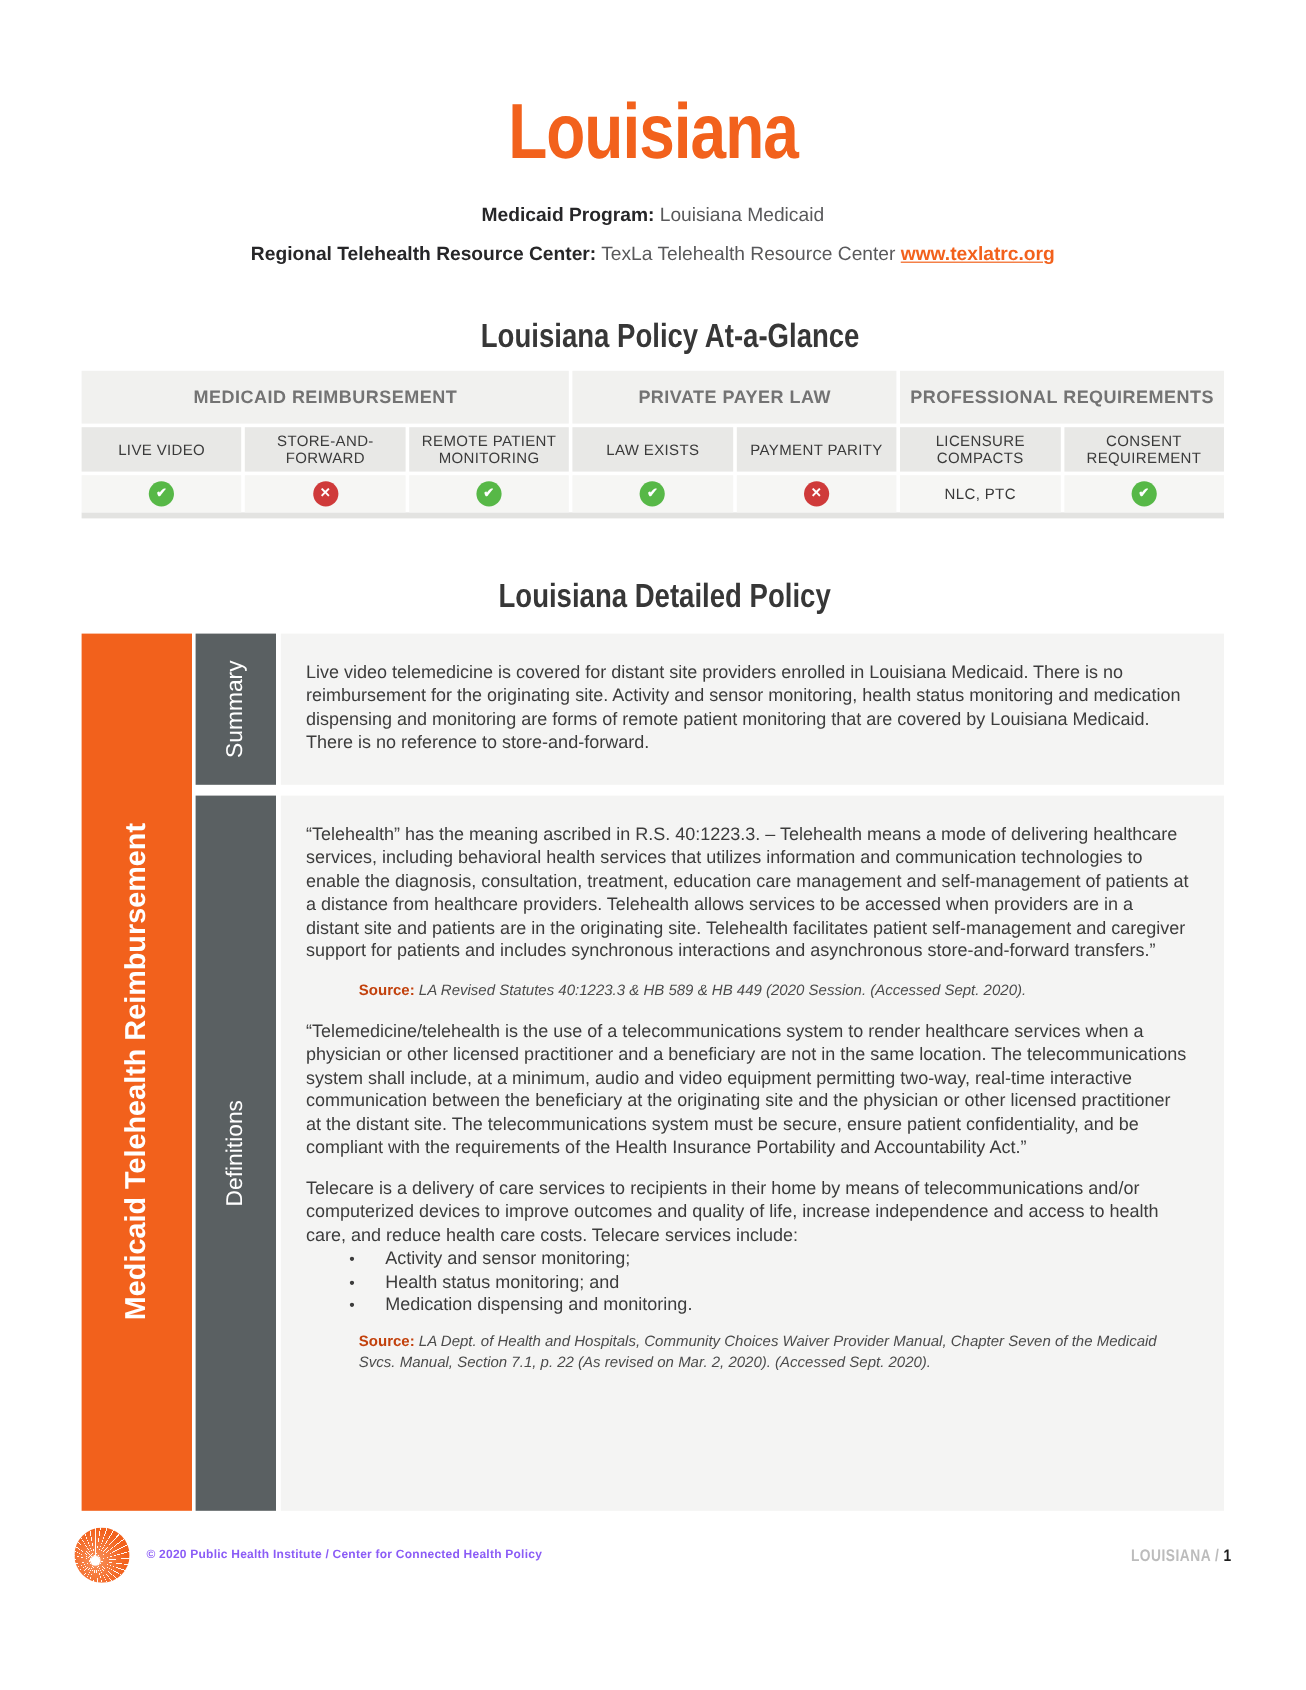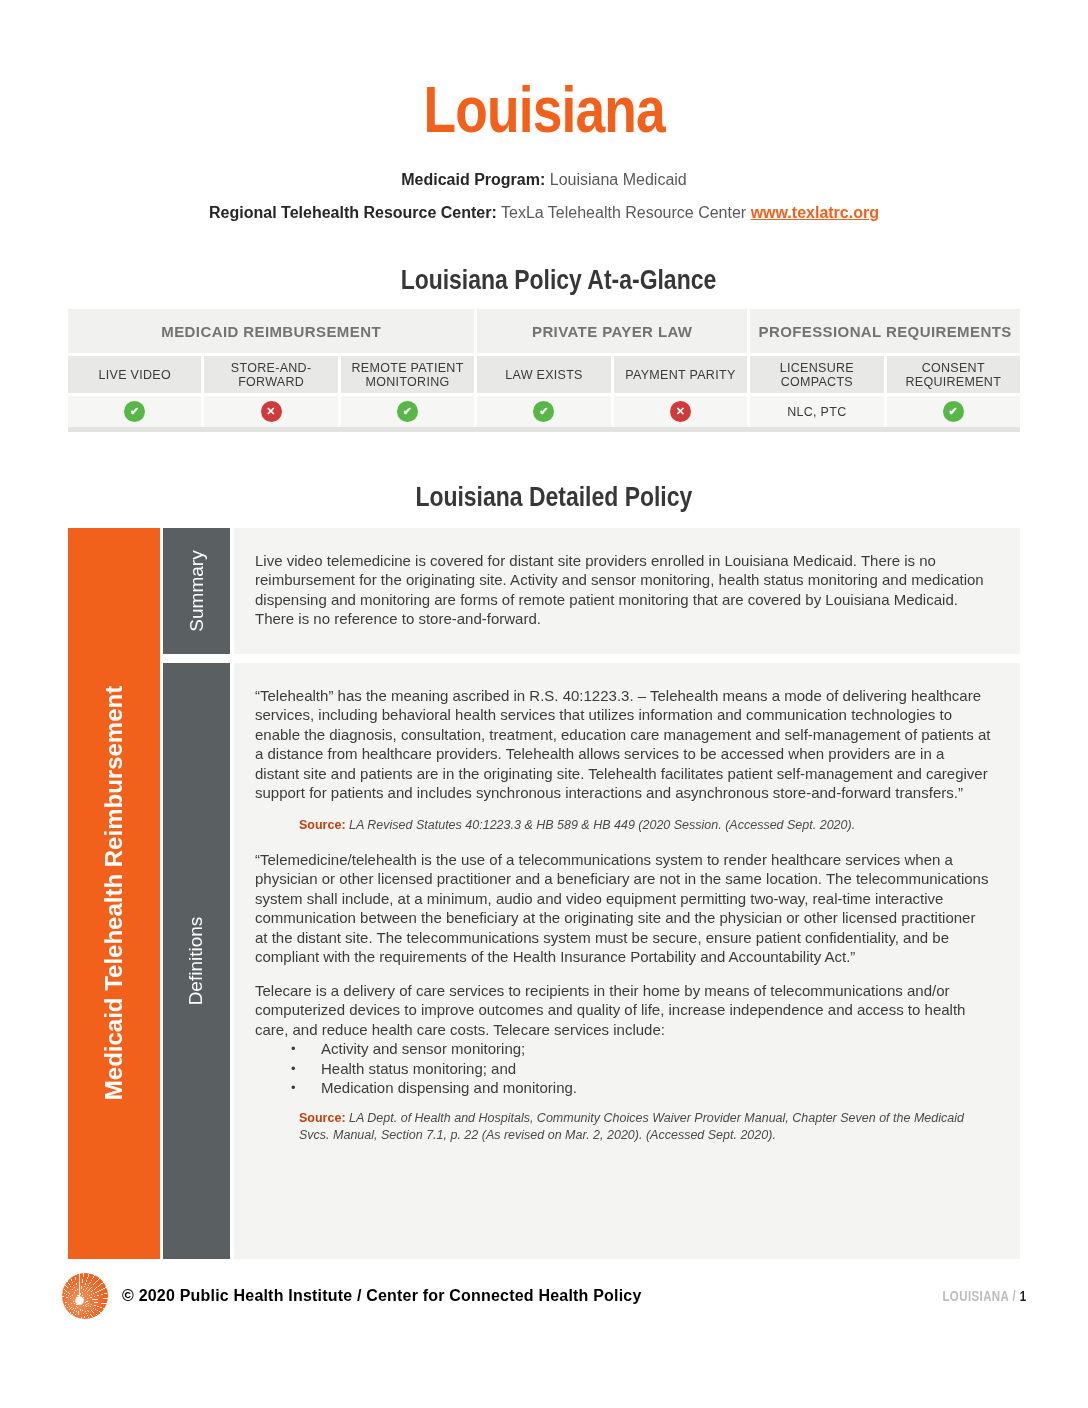--- a/index.html
+++ b/index.html
@@ -65,21 +65,21 @@
   ul.tight li{position:relative;padding-left:30px;line-height:19.5px;}
   ul.tight li::before{content:"•";position:absolute;left:0;top:0;font-size:13px;}
 
   
   .footer{margin:14px 62px 0 62px;display:flex;align-items:center;}
   .logo{width:46px;height:46px;border-radius:50%;flex:none;
     background:
       radial-gradient(circle at 38% 60%, #ffffff 0 3.5px, rgba(255,255,255,0) 5px),
       repeating-conic-gradient(from 8deg at 38% 60%, rgba(255,255,255,.95) 0deg 1.6deg, rgba(255,255,255,0) 1.6deg 11deg),
       radial-gradient(circle at 38% 60%, #f8925c 0%, #f2611c 65%);}
-  .copyright{margin-left:14px;font-size:16px;font-weight:bold;color:#000000;letter-spacing:.2px;}
+  .copyright{margin-left:14px;font-size:10px;font-weight:bold;color:#8b5cf6;letter-spacing:.2px;}
   .pageref{margin-left:auto;font-size:14px;font-weight:bold;letter-spacing:.5px;}
   .pageref .cond{transform-origin:right center;}
   .pageref .muted{color:#bcbcbc;}
   .pageref .num{color:#1d1d1d;}
 </style>
 </head>
 <body>
 
 <div class="page">
 

